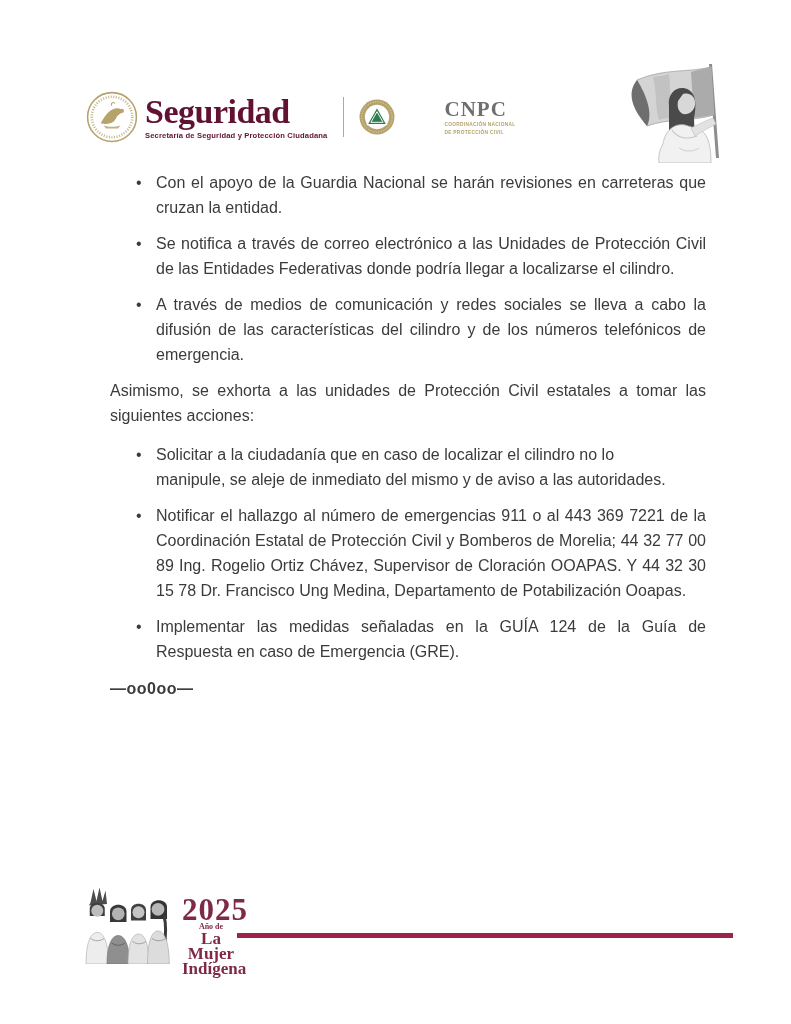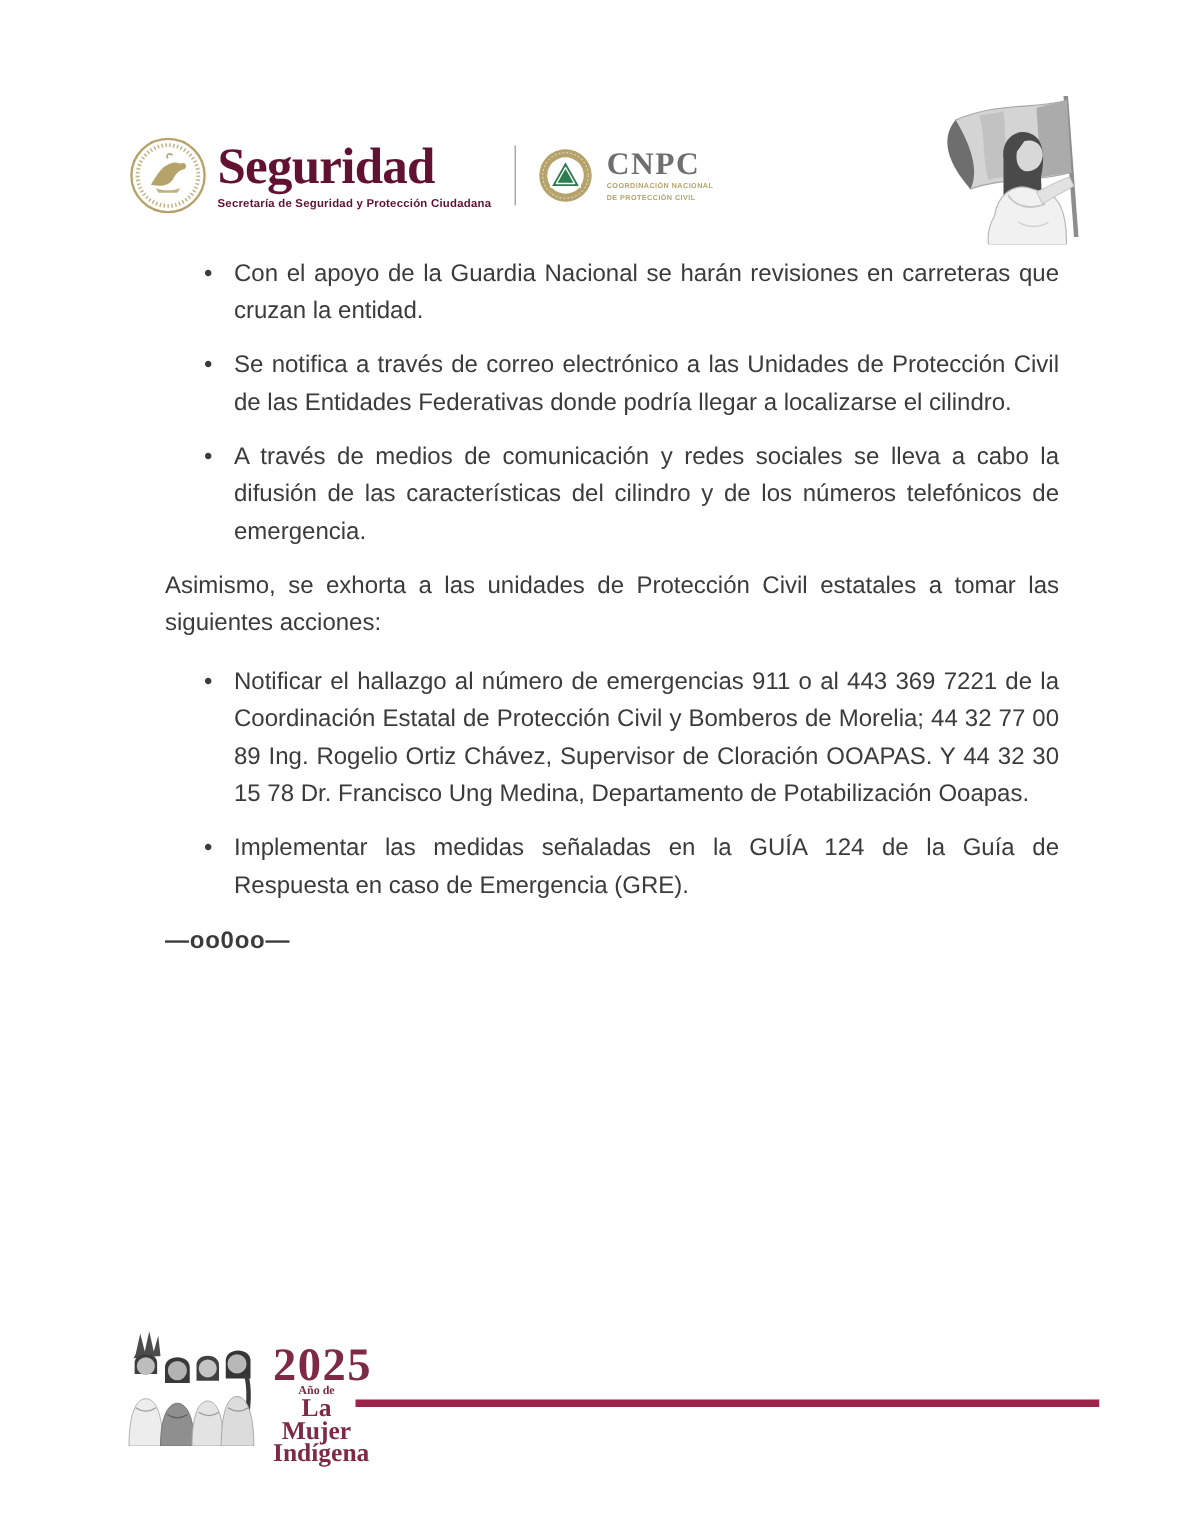--- a/index.html
+++ b/index.html
@@ -25,21 +25,21 @@
     color:#611232;letter-spacing:-0.5px;
   }
   .brand-subtitle{
     font-size:7.6px;font-weight:700;color:#611232;
     margin-top:2px;letter-spacing:0.15px;
   }
   .header-divider{
     width:1px;height:40px;background:#a9a9a9;
     margin:0 14px 0 16px;
   }
-  .cnpc{display:flex;align-items:center;}
+  .cnpc{display:flex;align-items:center;gap:40px;}
   .cnpc-emblem{width:38px;height:38px;flex:0 0 auto;}
   .cnpc-text{margin-left:8px;}
   .cnpc-acronym{
     font-family:"Liberation Serif",serif;
     font-size:21px;line-height:21px;color:#6f6f6f;
     letter-spacing:1px;font-weight:600;
   }
   .cnpc-sub{
     font-size:4.8px;font-weight:700;color:#b5a36b;
     letter-spacing:0.3px;margin-top:2px;line-height:6px;
@@ -152,20 +152,22 @@
 
     <ul class="bullets">
       <li>Con el apoyo de la Guardia Nacional se harán revisiones en carreteras que cruzan la entidad.</li>
       <li>Se notifica a través de correo electrónico a las Unidades de Protección Civil de las Entidades Federativas donde podría llegar a localizarse el cilindro.</li>
       <li>A través de medios de comunicación y redes sociales se lleva a cabo la difusión de las características del cilindro y de los números telefónicos de emergencia.</li>
     </ul>
 
     <p class="paragraph">Asimismo, se exhorta a las unidades de Protección Civil estatales a tomar las siguientes acciones:</p>
 
     <ul class="bullets">
+      <li>Solicitar a la ciudadanía que en caso de localizar el cilindro no lo
+manipule, se aleje de inmediato del mismo y de aviso a las autoridades.</li>
       <li>Notificar el hallazgo al número de emergencias 911 o al 443 369 7221 de la Coordinación Estatal de Protección Civil y Bomberos de Morelia; 44 32 77 00 89 Ing. Rogelio Ortiz Chávez, Supervisor de Cloración OOAPAS. Y 44 32 30 15 78 Dr. Francisco Ung Medina, Departamento de Potabilización Ooapas.</li>
       <li>Implementar las medidas señaladas en la GUÍA 124 de la Guía de Respuesta en caso de Emergencia (GRE).</li>
     </ul>
 
     <div class="separator">—oo0oo—</div>
   </div>
 
   <svg class="footer-women" viewBox="0 0 136 104">
 
     <path d="M14,22 L18,4 L22,20 L26,2 L30,20 L34,6 L36,24 L12,26 Z" fill="#4c4c4c"></path>

